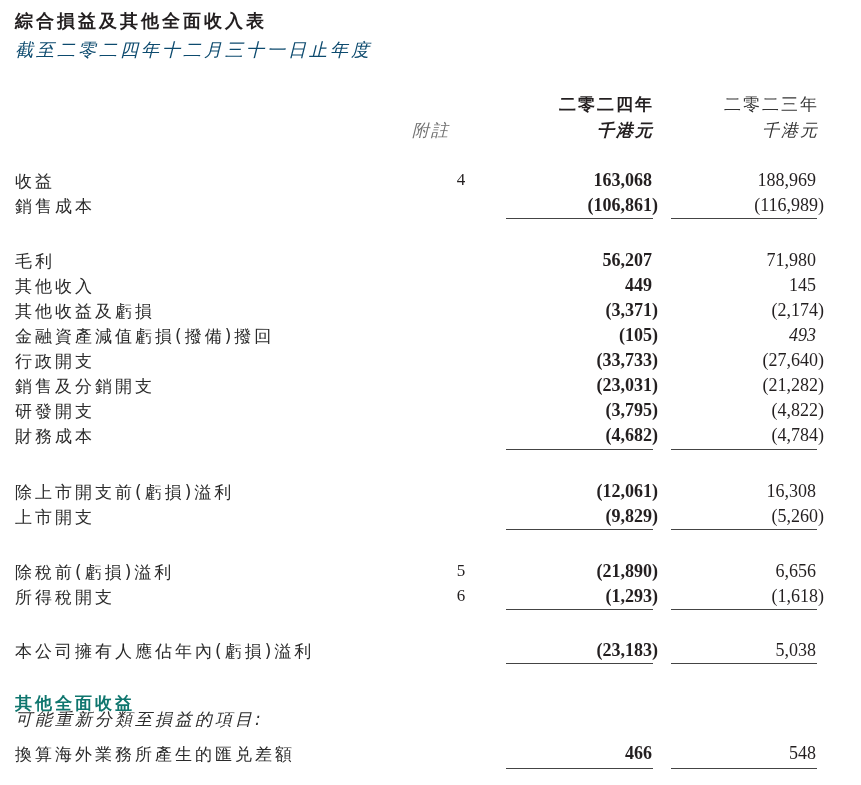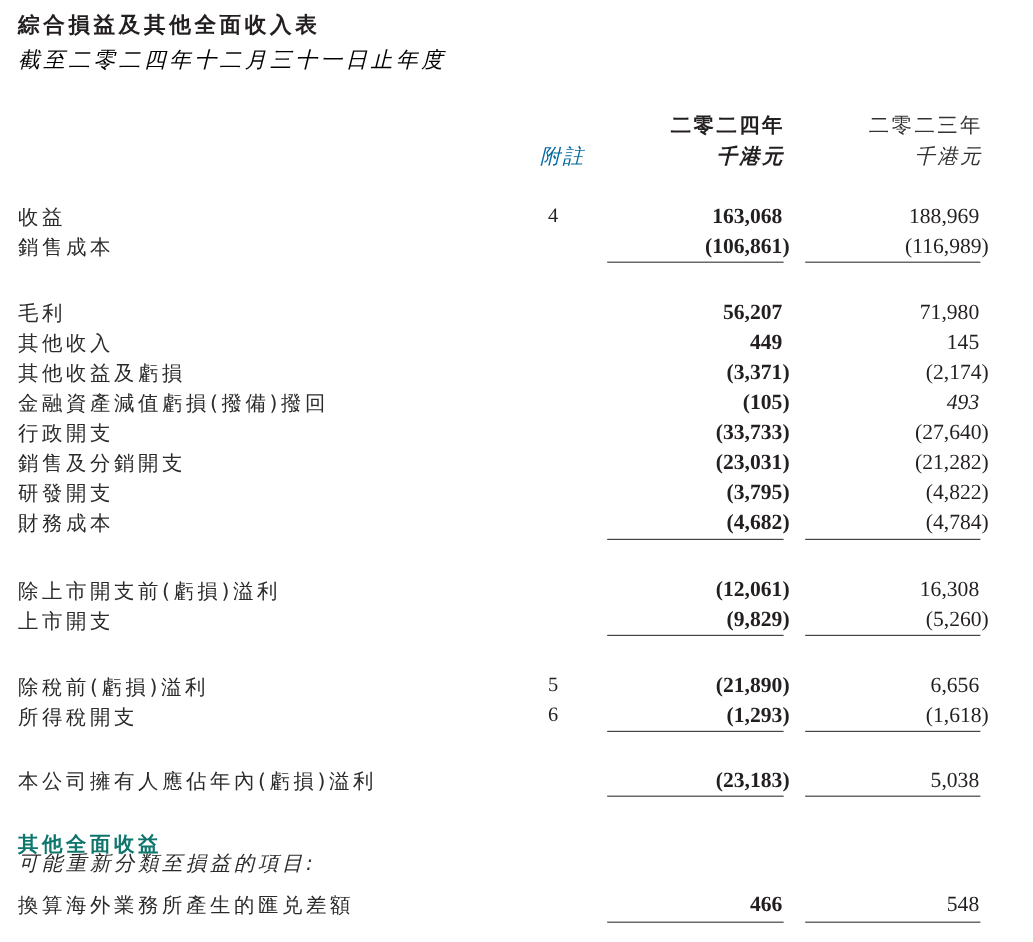--- a/index.html
+++ b/index.html
@@ -9,21 +9,21 @@
     color: #231f20;
   }
   .title {
     position: absolute; left: 15px; top: 9px;
     font-size: 18px; font-weight: bold; letter-spacing: 3px;
     font-family: "DejaVu Sans", sans-serif;
   }
   .subtitle {
     position: absolute; left: 15px; top: 38px;
     font-size: 18px; font-style: italic; letter-spacing: 3px;
-    font-family: "DejaVu Sans", sans-serif; color: #000000;
+    font-family: "DejaVu Sans", sans-serif; color: #0c4a6e;
   }
   .hdr {
     position: absolute; font-size: 17px; letter-spacing: 2px;
     font-family: "DejaVu Sans", sans-serif; text-align: right;
   }
   .row {
     position: absolute; left: 0; width: 687px; height: 25px;
   }
   .label {
     position: absolute; left: 15px; top: 0;
@@ -52,21 +52,21 @@
   .l23 { left: 671px; width: 146px; }
 </style>
 </head>
 <body>
 
 <div class="title">綜合損益及其他全面收入表</div>
 <div class="subtitle">截至二零二四年十二月三十一日止年度</div>
 
 <div class="hdr" style="left:506px;width:148px;top:93px;font-weight:bold;">二零二四年</div>
 <div class="hdr" style="left:671px;width:148px;top:93px;color:#333;">二零二三年</div>
-<div class="hdr" style="left:438px;width:62px;top:119px;font-style:italic;text-align:center;color:#0369a1;">附註</div>
+<div class="hdr" style="left:412px;width:62px;top:119px;font-style:italic;text-align:left;color:#737373;">附註</div>
 <div class="hdr" style="left:506px;width:148px;top:119px;font-weight:bold;font-style:italic;">千港元</div>
 <div class="hdr" style="left:671px;width:148px;top:119px;font-style:italic;color:#333;">千港元</div>
 
 <div class="row" style="top:170px;">
   <span class="label">收益</span>
   <span class="note">4</span>
   <span class="v24" style="width:146px;">163,068</span>
   <span class="v23" style="width:145px;">188,969</span>
 </div>
 <div class="row" style="top:195px;">

